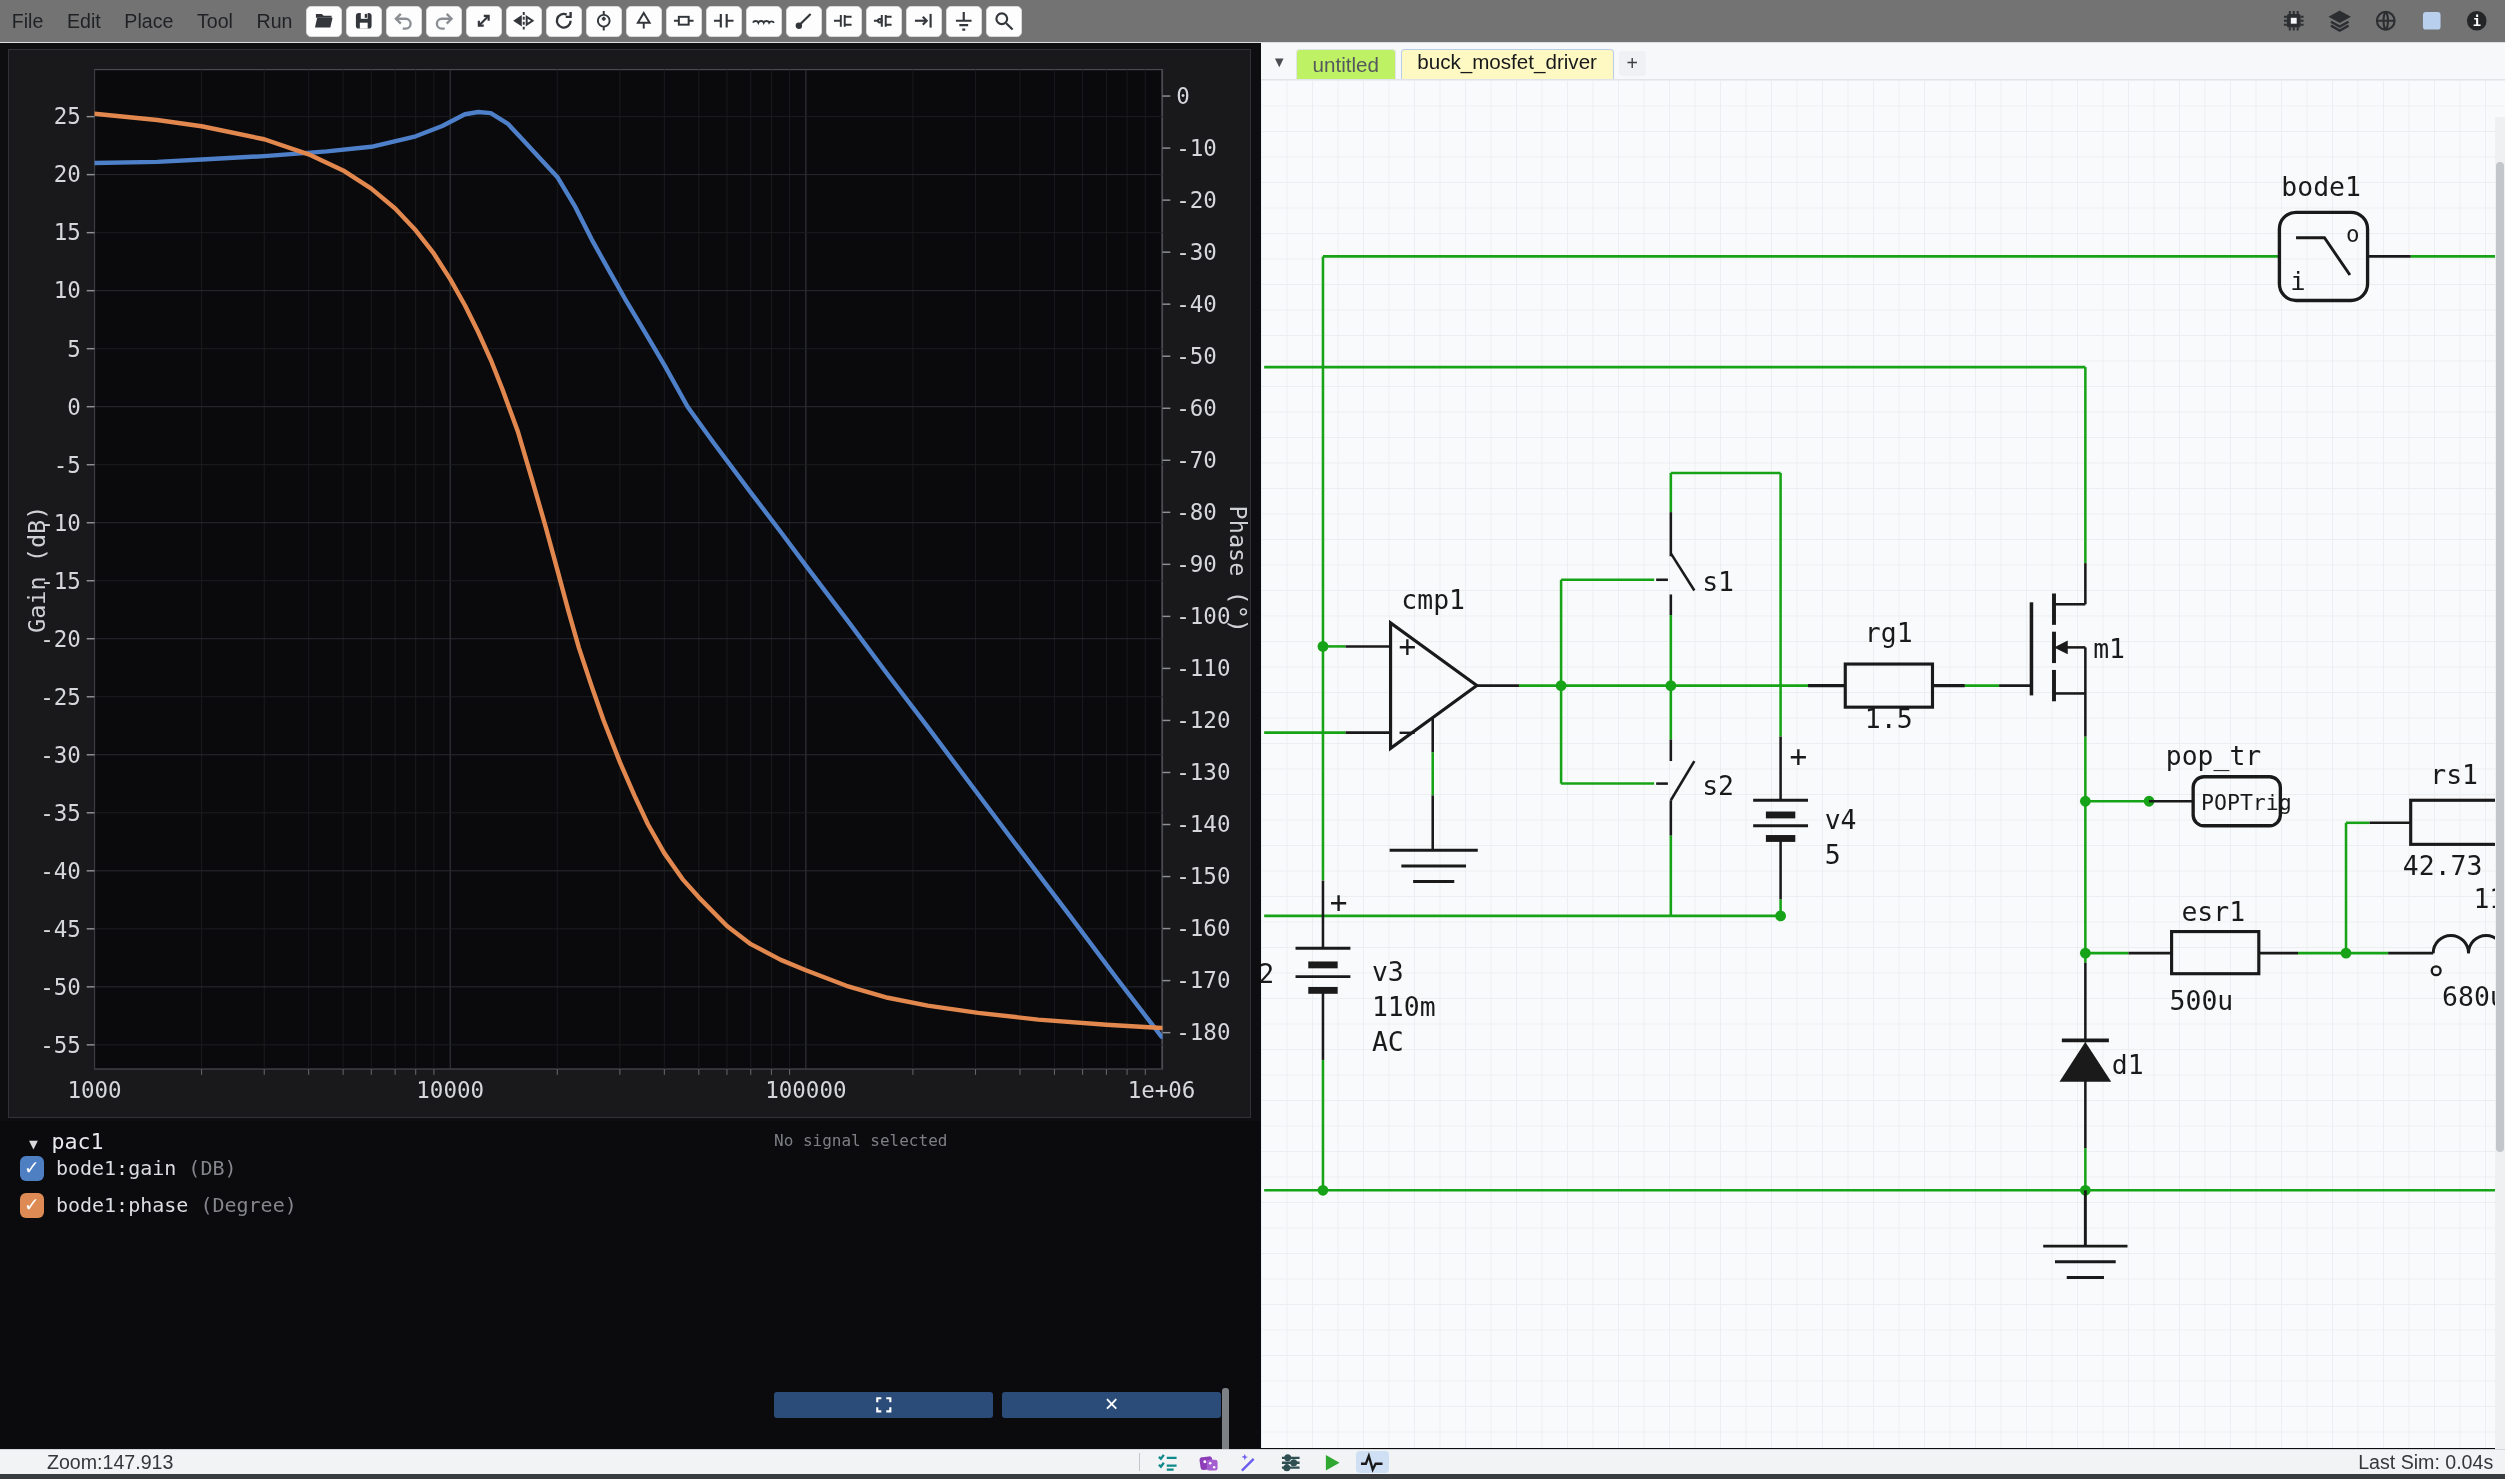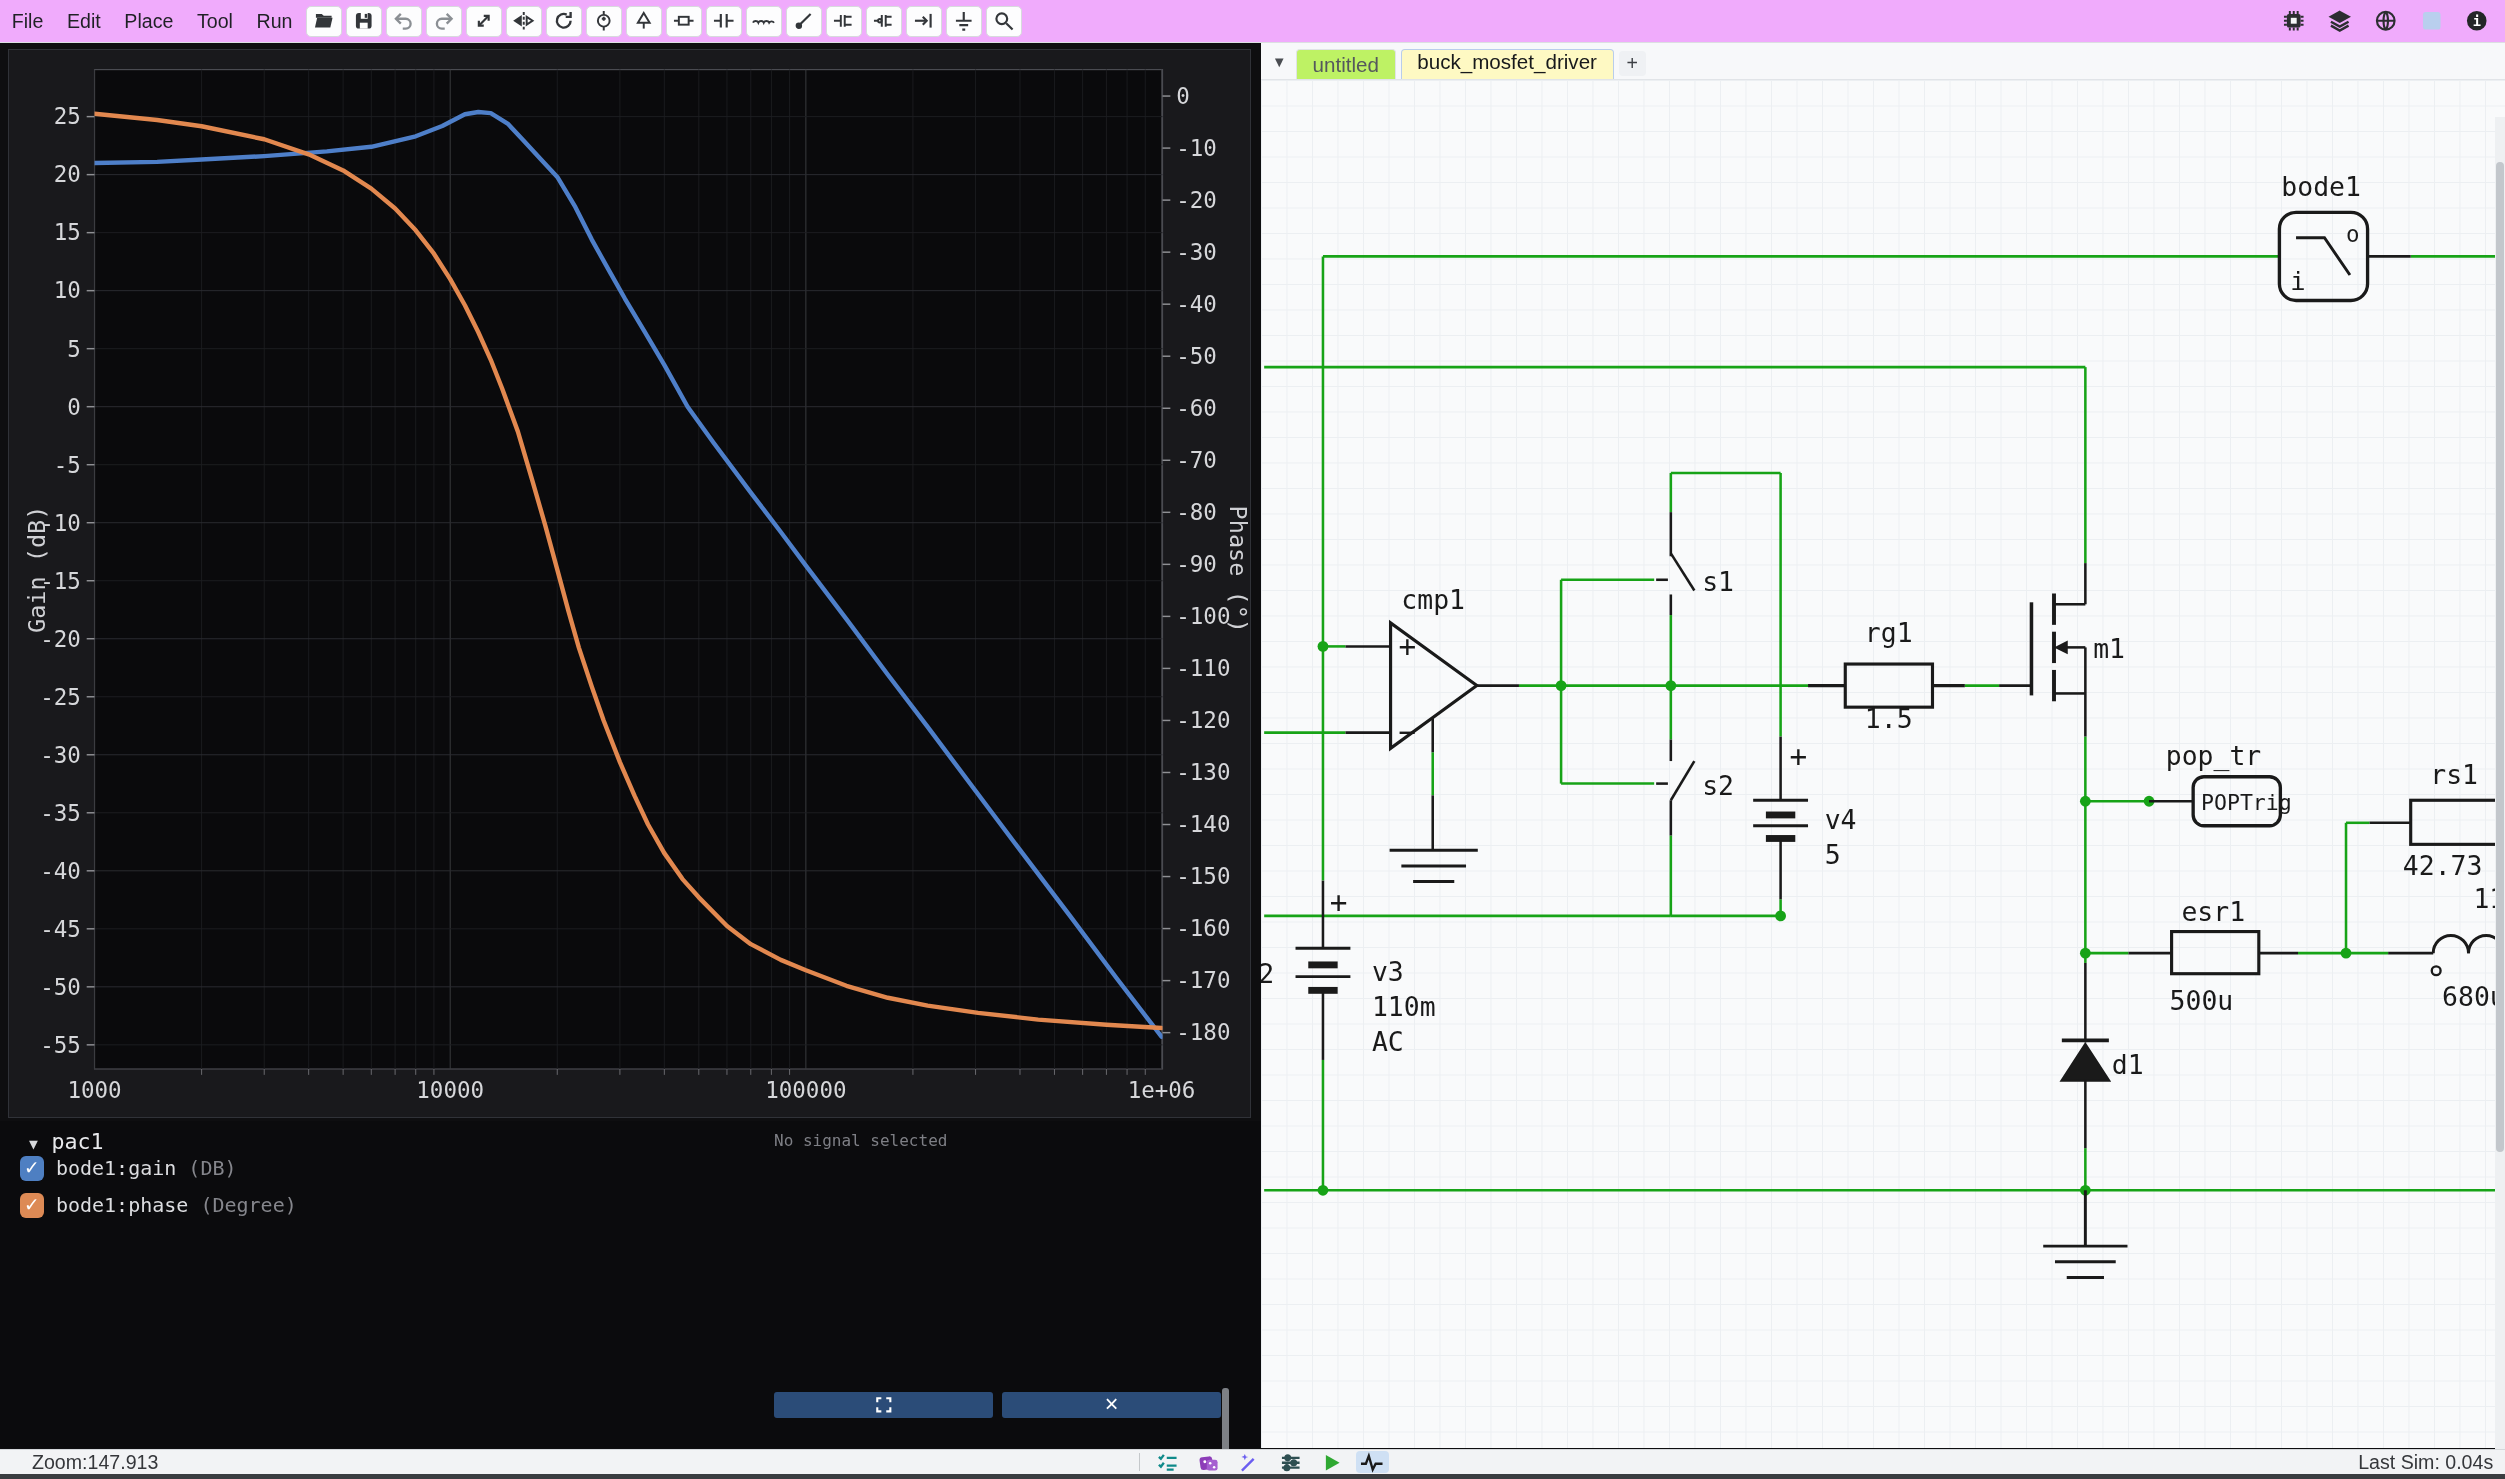--- a/index.html
+++ b/index.html
@@ -2,21 +2,21 @@
 <html><head>
 <meta charset="utf-8">
 <style>
   * { margin:0; padding:0; box-sizing:border-box; }
   html,body { width:2505px; height:1479px; overflow:hidden; background:#0e0e10;
     font-family:"Liberation Sans","DejaVu Sans",sans-serif; }
   #app { position:relative; width:2505px; height:1479px; }
 
   
   .menubar { position:absolute; left:0; top:0; width:2505px; height:43px;
-    background:#f0abfc; border-bottom:1px solid #dcdfe2; display:flex; align-items:center; }
+    background:#737373; border-bottom:1px solid #dcdfe2; display:flex; align-items:center; }
   .menu-item { font-size:19.6px; color:#1f2125; padding:0 11.8px; height:100%;
     display:flex; align-items:center; cursor:default; }
   .tbtn { width:36px; height:31px; margin:0 2px; border:1px solid #d7dadd; border-radius:4.9px;
     background:#fdfdfe; display:flex; align-items:center; justify-content:center; }
   .tbtn svg { width:23.5px; height:23.5px; }
   .tr-icons { position:absolute; right:7.8px; top:4.9px; display:flex; gap:5.9px; }
   .tr-icons .tbtn { border:none; background:transparent; }
 
   
   .left-panel { position:absolute; left:0; top:43px; width:1261px; height:1406px; background:#0e0e10; }
@@ -56,21 +56,21 @@
     background-image:linear-gradient(to right,#eceff2 1px,transparent 1px),
                      linear-gradient(to bottom,#eceff2 1px,transparent 1px);
     background-size:25.5px 25.5px; }
   .sch-scroll-track { position:absolute; right:0; top:37px; width:9.8px; height:1368px; background:#eef0f2; }
   .sch-scroll-thumb { position:absolute; right:1px; top:45px; width:7.8px; height:990px;
     background:#c3c7cc; border-radius:3.9px; }
 
   
   .statusbar { position:absolute; left:0; top:1449px; width:2505px; height:25.5px; background:#f2f3f5;
     border-top:1px solid #d5d8db; display:flex; align-items:center; font-size:19.6px; color:#35373b; }
-  .status-zoom { position:absolute; left:32px; }
+  .status-zoom { position:absolute; left:47px; }
   .status-sim { position:absolute; right:11.8px; }
   .status-icons { position:absolute; left:1139px; display:flex; align-items:center; gap:7.8px; }
   .status-icons .divider { width:1px; height:17.6px; background:#c5c8cb; margin-right:3.9px; }
   .sicon { width:33px; height:21.6px; display:flex; align-items:center; justify-content:center; border-radius:3.9px; }
   .sicon.selected { background:#cfe0f4; }
   .bottomstrip { position:absolute; left:0; top:1474px; width:2505px; height:4.9px; background:#3a3d40; }
 
   svg text { font-family:"DejaVu Sans Mono",monospace; }
 </style>
 </head>

